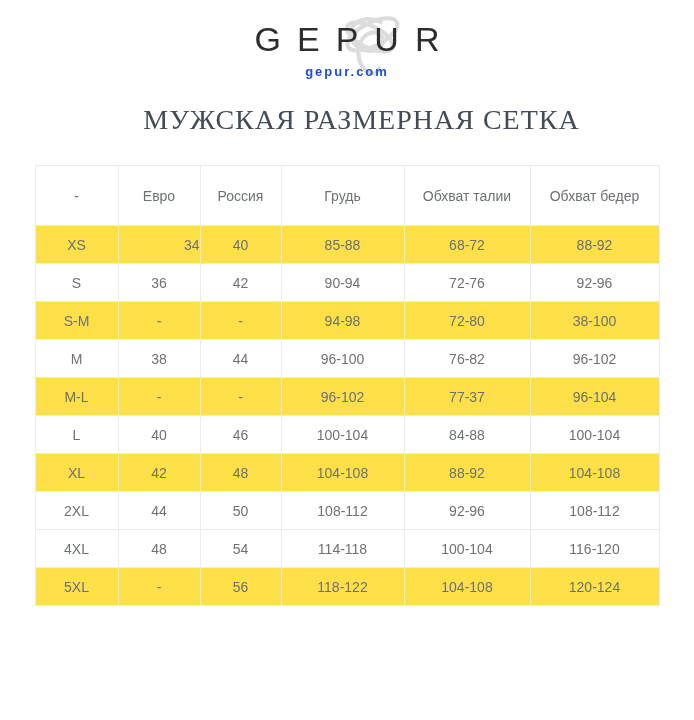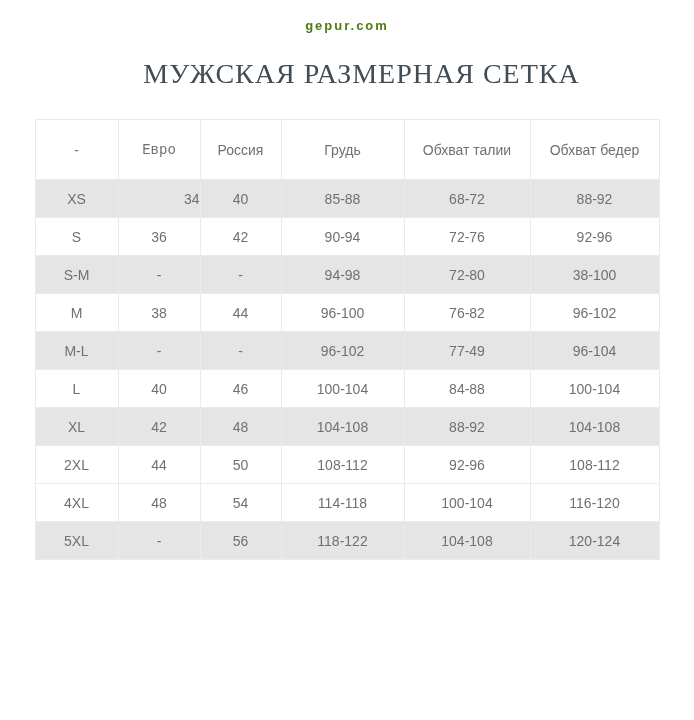--- a/index.html
+++ b/index.html
@@ -43,21 +43,21 @@
     letter-spacing: 16px;
     color: #2d2d2d;
   }
   .brand-domain {
     position: relative;
     z-index: 1;
     margin-top: 2px;
     font-size: 13px;
     font-weight: bold;
     letter-spacing: 2px;
-    color: #4d7c0f;
+    color: #1d4ed8;
   }
 
   
   .page-title {
     margin: 24px 0 0 4px;
     text-align: center;
     font-family: "Liberation Serif", serif;
     font-weight: 400;
     font-size: 28px;
     line-height: 34px;
@@ -87,39 +87,49 @@
   }
   .size-table thead th {
     height: 59px;
     background: #ffffff;
   }
   .size-table tbody td {
     height: 37px;
     background: #ffffff;
   }
   .size-table tbody tr.alt td {
-    background: #e5e5e5;
+    background: #fde047;
   }
 </style>
 </head>
 <body>
 
 <div class="page">
 
   <header class="brand">
+    <div class="brand-mark">
+      <svg class="brand-swirl" width="92" height="68" viewBox="0 0 110 82" aria-hidden="true">
+        <g fill="none" stroke="#dcdcdc" stroke-width="5" stroke-linecap="round">
+          <ellipse cx="56" cy="27" rx="33" ry="14" transform="rotate(-27 56 27)"></ellipse>
+          <ellipse cx="53" cy="30" rx="30" ry="13" transform="rotate(26 53 30)"></ellipse>
+          <path d="M66 12 C 44 2, 24 16, 31 33 C 38 49, 63 52, 68 38 C 72 26, 57 20, 47 29 C 36 39, 36 62, 50 72 C 56 76, 63 74, 64 68"></path>
+        </g>
+      </svg>
+      <div class="brand-name">GEPUR</div>
+    </div>
     <div class="brand-domain">gepur.com</div>
   </header>
 
   <h1 class="page-title">МУЖСКАЯ РАЗМЕРНАЯ СЕТКА</h1>
 
   <table class="size-table">
     <thead>
       <tr>
           <th style="width: 82px;">-</th>
-          <th style="width: 81px; font-family: Liberation Mono, monospace;">Евро</th>
+          <th style="width: 81px;">Евро</th>
           <th style="width: 80px; margin-left: 24px;">Россия</th>
           <th style="width: 122px; text-align: center;">Грудь</th>
           <th style="width: 125px;">Обхват талии</th>
           <th style="width: 128px;">Обхват бедер</th>
         </tr>
     </thead>
     <tbody>
         <tr class="alt">
           <td style="width: 82px;">XS</td>
           <td style="width: 81px; text-align: right;">34</td>
@@ -150,21 +160,21 @@
           <td>44</td>
           <td>96-100</td>
           <td>76-82</td>
           <td>96-102</td>
         </tr>
         <tr class="alt">
           <td>M-L</td>
           <td>-</td>
           <td>-</td>
           <td>96-102</td>
-          <td>77-49</td>
+          <td>77-37</td>
           <td>96-104</td>
         </tr>
         <tr>
           <td>L</td>
           <td>40</td>
           <td>46</td>
           <td>100-104</td>
           <td>84-88</td>
           <td>100-104</td>
         </tr>

